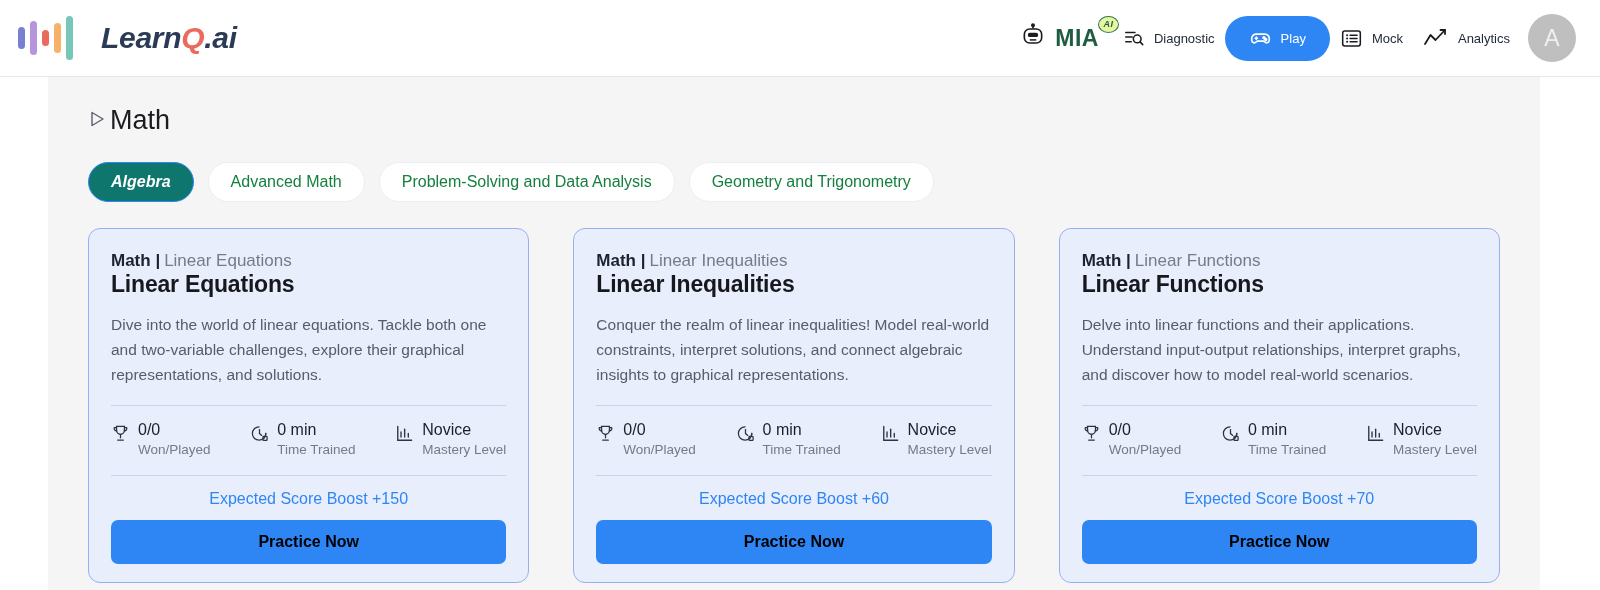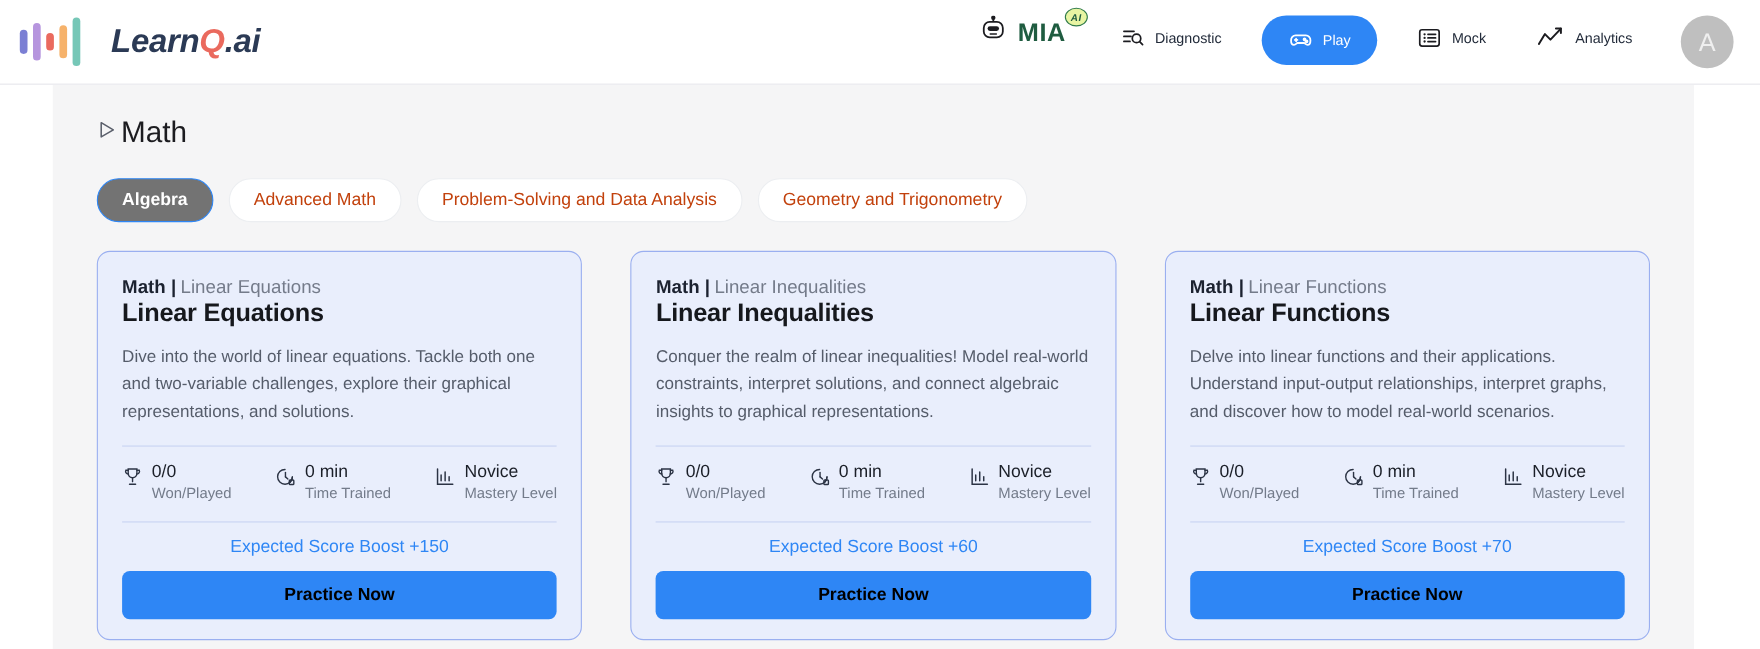--- a/index.html
+++ b/index.html
@@ -31,22 +31,21 @@
   .lb5 { height: 44px; background: #76c7b7; }
   .brand-name {
     font-size: 30px; font-weight: 700; letter-spacing: -0.3px;
     color: #2b3a55;
   }
   .brand-name .q { color: #ea6a5e; }
 
   .nav-right {
     margin-left: auto;
     display: flex;
-    align-items: flex-start;
-    gap: 26px;
+    align-items: center;
   }
 
   .mia { display: flex; align-items: center; gap: 9px; margin-right: 14px; }
   .mia-label {
     font-size: 23px; font-weight: 700; color: #1f5c40; letter-spacing: .5px;
     position: relative; display: inline-block;
   }
   .ai-badge {
     position: absolute; top: -9px; right: -20px;
     width: 21px; height: 17px; border-radius: 50%;
@@ -86,24 +85,24 @@
 
   .section-head {
     display: flex; align-items: center; gap: 4px;
     margin-bottom: 26px;
   }
   .section-title { font-size: 27px; color: #1c1c20; font-weight: 400; }
 
   .tabs { display: flex; gap: 14px; margin-bottom: 26px; }
   .tab {
     background: #ffffff; border-radius: 999px;
-    padding: 10px 22px; font-size: 16px; color: #c2410c;
+    padding: 10px 22px; font-size: 16px; color: #15803d;
     cursor: pointer; border: 1px solid #eceef1; white-space: nowrap;
   }
-  .tab.active { background: #737373; color: #ffffff; font-weight: 700; border-color: #2e86f5; }
+  .tab.active { background: #0f766e; color: #ffffff; font-weight: 700; border-color: #2e86f5; font-style: italic; }
 
   
   .cards { display: flex; gap: 44px; }
   .card {
     flex: 1;
     background: #e9eefc;
     border: 1.5px solid #9aaff0;
     border-radius: 12px;
     padding: 22px 22px 18px 22px;
     min-width: 0;

